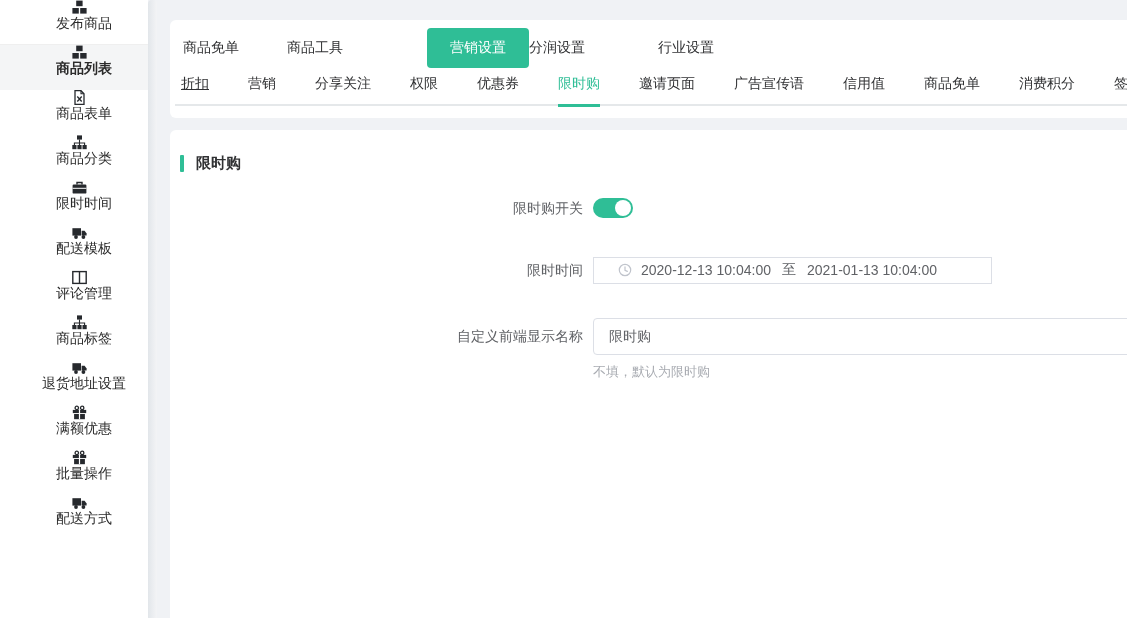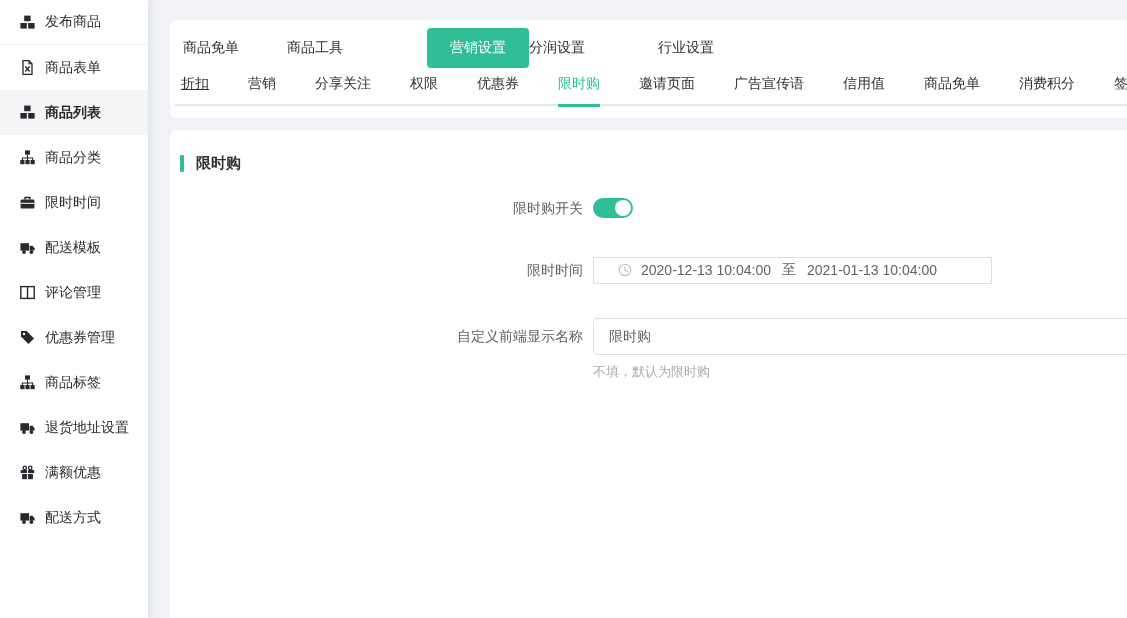--- a/index.html
+++ b/index.html
@@ -12,21 +12,21 @@
     color:#303133;
   }
 
   
   .sidebar {
     position:absolute; left:0; top:0; width:148px; height:618px;
     background:#ffffff; z-index:3;
   }
   .side-item {
     height:45px; display:flex; align-items:center;
-    padding-left:20px; cursor:pointer; color:#2b2b2b;
+    padding-left:20px; cursor:pointer; color:#2b2b2b;flex-direction:column;
   }
   .side-item .icn { width:15px; height:15px; margin-right:10px; flex:0 0 15px; display:inline-flex; }
   .side-item.first { border-bottom:1px solid #efefef; }
   .side-item.active { background:#f4f5f6; font-weight:bold; }
   .side-item span.lbl { white-space:nowrap; }
 
   .scroll-strip {
     position:absolute; left:148px; top:0; width:9px; height:618px;
     background:linear-gradient(to right,#e2e6ea,#f3f4f6);
     z-index:2; border-radius:4px 4px 0 0;
@@ -127,40 +127,40 @@
     <span class="icn">
         <svg viewBox="0 0 15 15" width="15" height="15" fill="#26292d">
           <rect x="4.2" y="0.6" width="6.4" height="5.6"></rect>
           <rect x="0.4" y="8" width="6.4" height="5.6"></rect>
           <rect x="8.2" y="8" width="6.4" height="5.6"></rect>
         </svg>
       </span>
     <span class="lbl">发布商品</span>
   </div>
 
+  <div class="side-item active">
+    <span class="icn">
+        <svg viewBox="0 0 15 15" width="15" height="15" fill="#26292d">
+          <rect x="4.2" y="0.6" width="6.4" height="5.6"></rect>
+          <rect x="0.4" y="8" width="6.4" height="5.6"></rect>
+          <rect x="8.2" y="8" width="6.4" height="5.6"></rect>
+        </svg>
+      </span>
+    <span class="lbl">商品列表</span>
+  </div>
+
   <div class="side-item">
     <span class="icn">
         <svg viewBox="0 0 15 15" width="15" height="15">
           <path d="M3 0.7 h6 l3 3 v10.6 h-9 z" fill="none" stroke="#26292d" stroke-width="1.3"></path>
           <path d="M9 0.7 v3 h3" fill="none" stroke="#26292d" stroke-width="1.1"></path>
           <path d="M5.3 6.5 l4.4 5 M9.7 6.5 l-4.4 5" fill="none" stroke="#26292d" stroke-width="1.3"></path>
         </svg>
       </span>
     <span class="lbl">商品表单</span>
-  </div>
-
-  <div class="side-item active">
-    <span class="icn">
-        <svg viewBox="0 0 15 15" width="15" height="15" fill="#26292d">
-          <rect x="4.2" y="0.6" width="6.4" height="5.6"></rect>
-          <rect x="0.4" y="8" width="6.4" height="5.6"></rect>
-          <rect x="8.2" y="8" width="6.4" height="5.6"></rect>
-        </svg>
-      </span>
-    <span class="lbl">商品列表</span>
   </div>
 
   <div class="side-item">
     <span class="icn">
         <svg viewBox="0 0 15 15" width="15" height="15" fill="#26292d">
           <rect x="5" y="0.4" width="5" height="4.2"></rect>
           <rect x="0.3" y="10" width="4.2" height="4.2"></rect>
           <rect x="5.4" y="10" width="4.2" height="4.2"></rect>
           <rect x="10.5" y="10" width="4.2" height="4.2"></rect>
           <path d="M7.5 4.6 v2.6 M2.4 10 v-2 h10.2 v2 M7.5 7.2 v2.8" fill="none" stroke="#26292d" stroke-width="1.1"></path>
@@ -195,29 +195,20 @@
   <div class="side-item">
     <span class="icn">
         <svg viewBox="0 0 15 15" width="15" height="15">
           <rect x="0.8" y="1.6" width="13.4" height="11.8" fill="none" stroke="#26292d" stroke-width="1.4"></rect>
           <path d="M7.5 1.6 v11.8" stroke="#26292d" stroke-width="1.4"></path>
         </svg>
       </span>
     <span class="lbl">评论管理</span>
   </div>
 
-  <div class="side-item">
-    <span class="icn">
-        <svg viewBox="0 0 15 15" width="15" height="15">
-          <path d="M1 1 h5.6 L14 8.4 L8.4 14 L1 6.6 z" fill="#26292d"></path>
-          <circle cx="4" cy="4" r="1.2" fill="#fff"></circle>
-        </svg>
-      </span>
-    <span class="lbl">优惠券管理</span>
-  </div>
 
   <div class="side-item">
     <span class="icn">
         <svg viewBox="0 0 15 15" width="15" height="15" fill="#26292d">
           <rect x="5" y="0.4" width="5" height="4.2"></rect>
           <rect x="0.3" y="10" width="4.2" height="4.2"></rect>
           <rect x="5.4" y="10" width="4.2" height="4.2"></rect>
           <rect x="10.5" y="10" width="4.2" height="4.2"></rect>
           <path d="M7.5 4.6 v2.6 M2.4 10 v-2 h10.2 v2 M7.5 7.2 v2.8" fill="none" stroke="#26292d" stroke-width="1.1"></path>
         </svg>
@@ -243,20 +234,32 @@
           <circle cx="4.8" cy="2.9" r="1.7" fill="none" stroke="#26292d" stroke-width="1.3"></circle>
           <circle cx="10.2" cy="2.9" r="1.7" fill="none" stroke="#26292d" stroke-width="1.3"></circle>
           <rect x="0.8" y="4.9" width="13.4" height="3.2" fill="#26292d"></rect>
           <rect x="2.1" y="9" width="10.8" height="5.2" fill="#26292d"></rect>
           <path d="M7.5 4.9 v9.3" stroke="#fff" stroke-width="1.2"></path>
         </svg>
       </span>
     <span class="lbl">满额优惠</span>
   </div>
 
+  <div class="side-item">
+    <span class="icn">
+        <svg viewBox="0 0 15 15" width="15" height="15">
+          <circle cx="4.8" cy="2.9" r="1.7" fill="none" stroke="#26292d" stroke-width="1.3"></circle>
+          <circle cx="10.2" cy="2.9" r="1.7" fill="none" stroke="#26292d" stroke-width="1.3"></circle>
+          <rect x="0.8" y="4.9" width="13.4" height="3.2" fill="#26292d"></rect>
+          <rect x="2.1" y="9" width="10.8" height="5.2" fill="#26292d"></rect>
+          <path d="M7.5 4.9 v9.3" stroke="#fff" stroke-width="1.2"></path>
+        </svg>
+      </span>
+    <span class="lbl">批量操作</span>
+  </div>
 
   <div class="side-item">
     <span class="icn">
         <svg viewBox="0 0 15 15" width="15" height="15" fill="#26292d">
           <path d="M0.4 3.2 h8.6 v7.4 h-8.6 z"></path>
           <path d="M9.6 5.8 h3 l2 2.6 v2.2 h-5 z"></path>
           <circle cx="4" cy="12" r="1.9"></circle>
           <circle cx="11.4" cy="12" r="1.9"></circle>
         </svg>
       </span>

